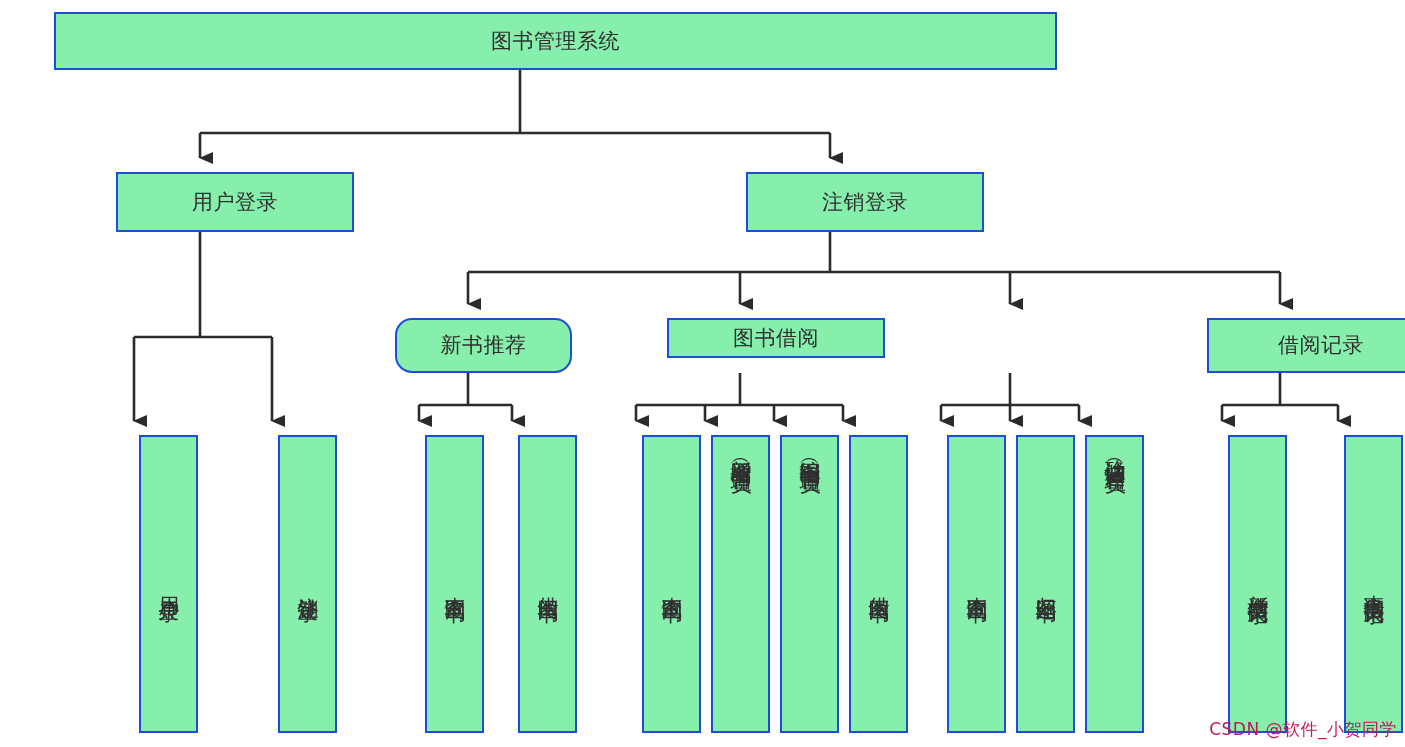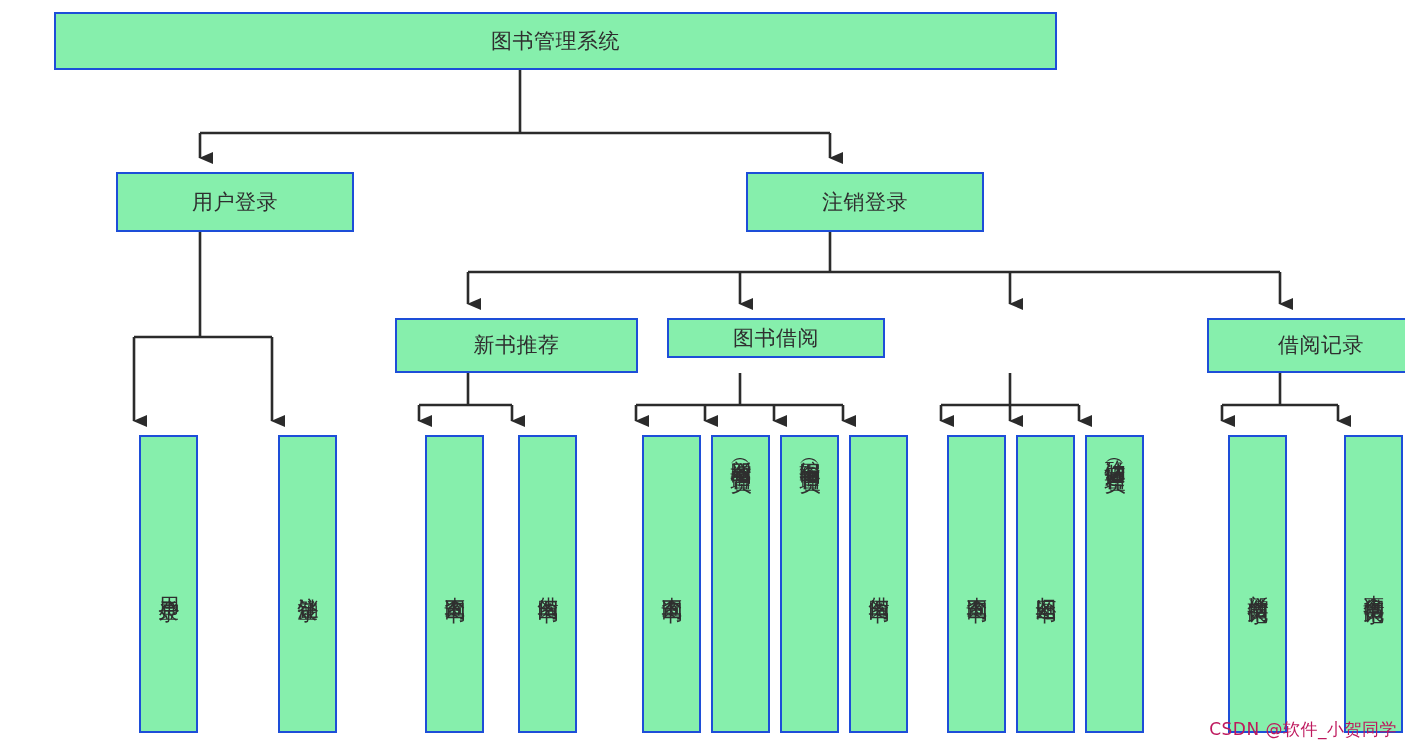--- a/index.html
+++ b/index.html
@@ -136,21 +136,21 @@
     <span class="node-label">图书管理系统</span>
   </div>
 
   <div class="node horiz" style="left:81px; top:172px; width:238px; height:60px;">
     <span class="node-label">用户登录</span>
   </div>
   <div class="node horiz" style="left:711px; top:172px; width:238px; height:60px;">
     <span class="node-label">注销登录</span>
   </div>
 
-  <div class="node horiz" style="left:360px; top:318px; width:243px; height:55px;">
+  <div class="node horiz" style="left:360px; top:318px; width:177px; height:55px;border-radius:17px;">
     <span class="node-label">新书推荐</span>
   </div>
   <div class="node horiz" style="left:632px; top:318px; width:218px; height:40px;">
     <span class="node-label">图书借阅</span>
   </div>
   <div class="node horiz" style="left:1172px; top:318px; width:228px; height:55px;">
     <span class="node-label">借阅记录</span>
   </div>
 
   <div class="node vert centered" style="left:104px; top:435px; width:59px; height:298px;">

